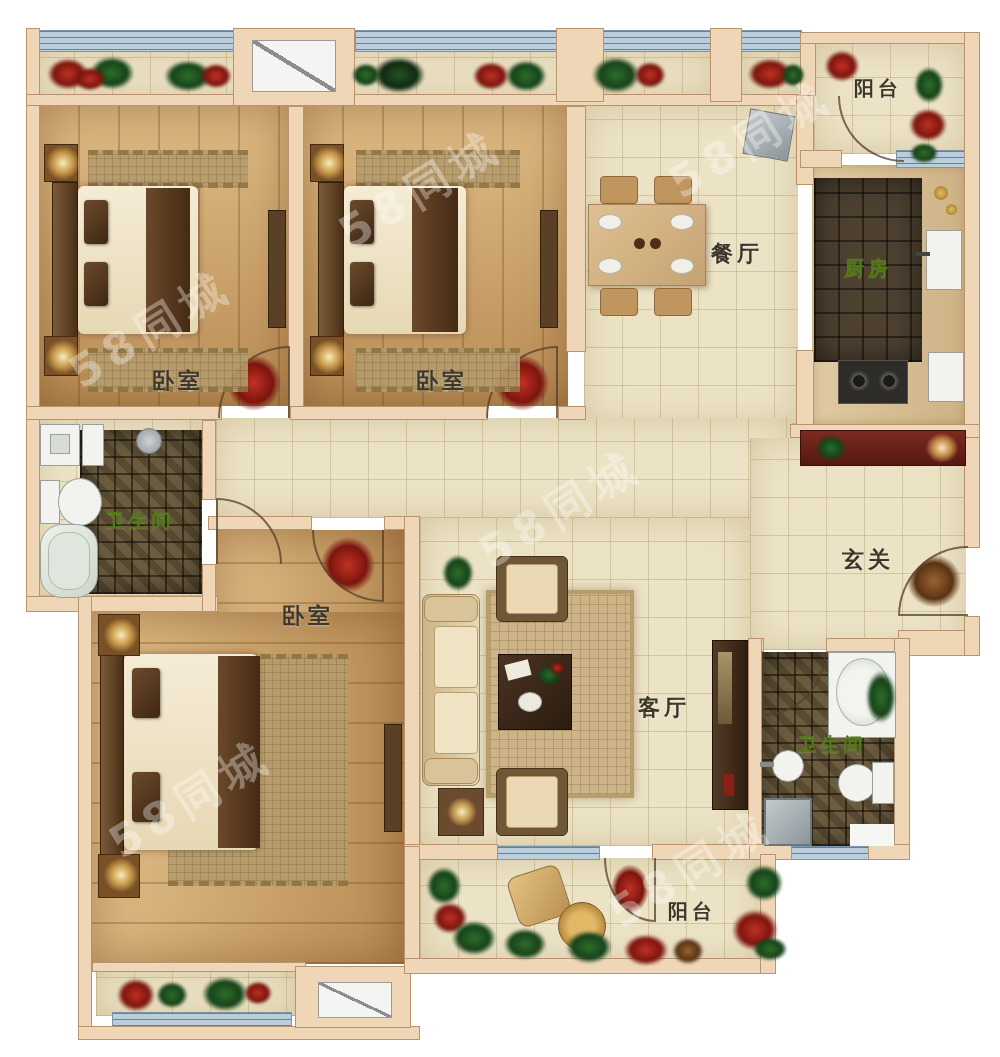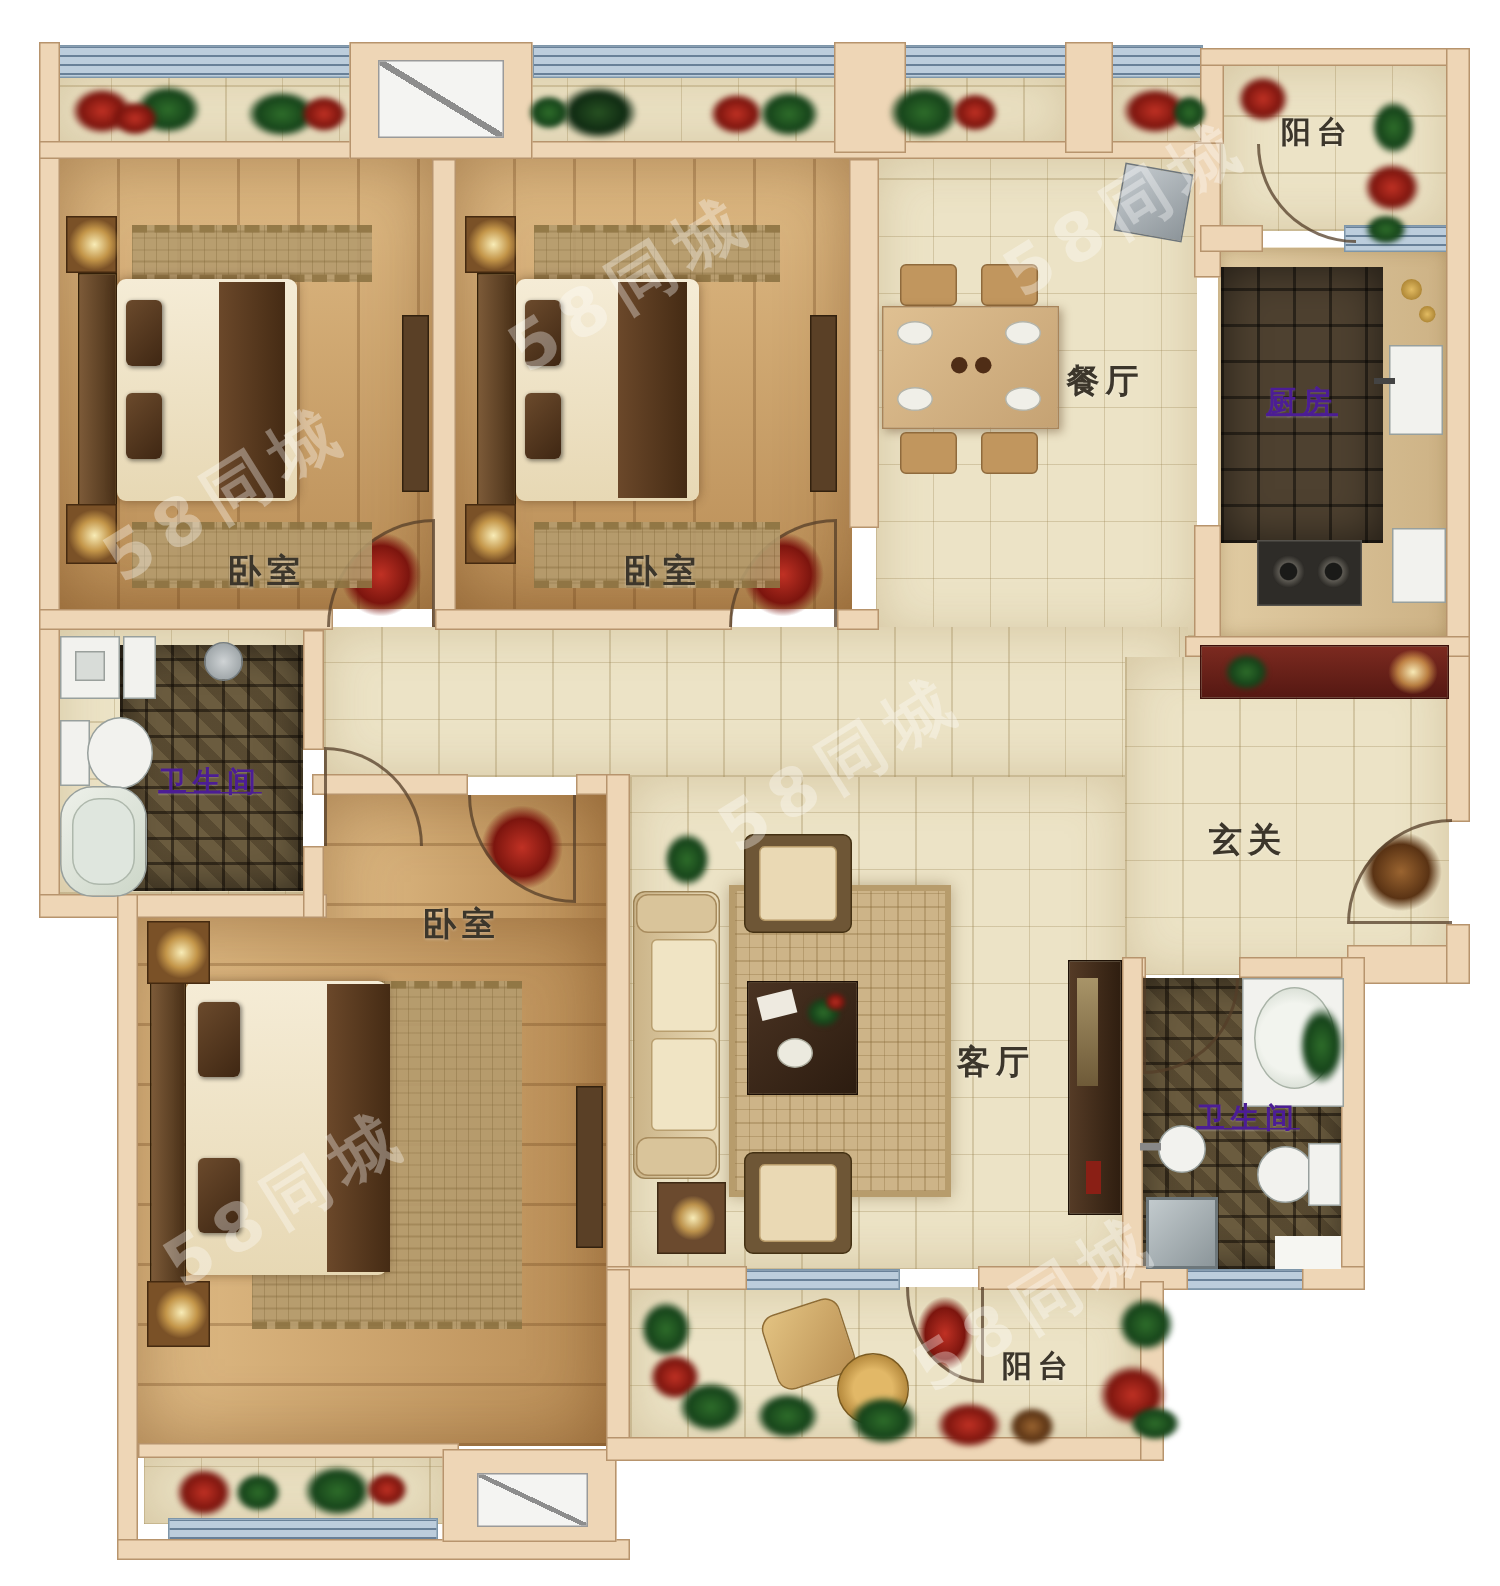--- a/index.html
+++ b/index.html
@@ -25,21 +25,21 @@
     box-shadow:inset 0 0 28px rgba(0,0,0,.55);}
   .ktile{position:absolute;background-color:#4e4130;
     background-image:repeating-linear-gradient(0deg,rgba(0,0,0,.45) 0 2px,transparent 2px 24px),
                      repeating-linear-gradient(90deg,rgba(0,0,0,.45) 0 2px,transparent 2px 24px);
     box-shadow:inset 0 0 30px rgba(0,0,0,.6);}
   .counter{position:absolute;background:linear-gradient(90deg,#e0cba2,#cdb285);box-shadow:inset 0 0 12px rgba(120,90,40,.4);}
   .win{position:absolute;background-color:#bccddc;border:1px solid #7e96a9;box-sizing:border-box;
     background-image:repeating-linear-gradient(180deg,rgba(90,115,140,.85) 0 1px,transparent 1px 6px);}
   .label{position:absolute;transform:translate(-50%,-50%);font-size:22px;letter-spacing:4px;
     color:#3c362b;font-weight:600;text-shadow:0 1px 2px rgba(255,255,255,.35);white-space:nowrap;}
-  .label.ondark{color:#4c1d95;text-shadow:0 1px 1px rgba(255,255,255,.18);text-decoration:underline;}
+  .label.ondark{color:#4d7c0f;text-shadow:0 1px 1px rgba(255,255,255,.18);}
   .arc{position:absolute;box-sizing:border-box;border:0 solid rgba(85,62,40,.75);}
   .arc.tr{border-top-width:2px;border-right-width:2px;border-top-right-radius:100% 100%;}
   .arc.tl{border-top-width:2px;border-left-width:2px;border-top-left-radius:100% 100%;}
   .arc.bl{border-bottom-width:2px;border-left-width:2px;border-bottom-left-radius:100% 100%;}
   .arc.br{border-bottom-width:2px;border-right-width:2px;border-bottom-right-radius:100% 100%;}
   .arc.pl{border-left-width:2px;}.arc.pr{border-right-width:2px;}.arc.pb{border-bottom-width:2px;}
   .plant{position:absolute;border-radius:50%;filter:blur(1.3px);}
   .pg{background:radial-gradient(closest-side,#2e6d2a,#16431a 55%,rgba(20,60,25,0) 80%);}
   .pd{background:radial-gradient(closest-side,#275122,#0f2a12 55%,rgba(10,35,15,0) 80%);}
   .pr{background:radial-gradient(closest-side,#c03124,#7c150e 55%,rgba(120,20,10,0) 80%);}
@@ -290,21 +290,21 @@
   <div class="plant pg" style="left:152px;top:978px;width:40px;height:34px;"></div>
   <div class="plant pg" style="left:196px;top:972px;width:58px;height:44px;"></div>
   <div class="plant pr" style="left:240px;top:978px;width:36px;height:30px;"></div>
 
   <span class="label" style="left:878px;top:88px;font-size:20px;">阳台</span>
   <span class="label ondark" style="left:868px;top:268px;font-size:20px;">厨房</span>
   <span class="label" style="left:737px;top:254px;">餐厅</span>
   <span class="label" style="left:178px;top:381px;">卧室</span>
   <span class="label" style="left:442px;top:381px;">卧室</span>
   <span class="label ondark" style="left:140px;top:521px;font-size:19px;">卫生间</span>
-  <span class="label" style="left:832px;top:560px;">玄关</span>
+  <span class="label" style="left:868px;top:560px;">玄关</span>
   <span class="label" style="left:308px;top:616px;">卧室</span>
   <span class="label" style="left:664px;top:708px;">客厅</span>
   <span class="label ondark" style="left:832px;top:745px;font-size:19px;">卫生间</span>
   <span class="label" style="left:692px;top:911px;font-size:20px;">阳台</span>
 
   <span class="wm" style="left:60px;top:300px;">58同城</span>
   <span class="wm" style="left:330px;top:160px;">58同城</span>
   <span class="wm" style="left:660px;top:110px;">58同城</span>
   <span class="wm" style="left:100px;top:770px;">58同城</span>
   <span class="wm" style="left:470px;top:480px;">58同城</span>

